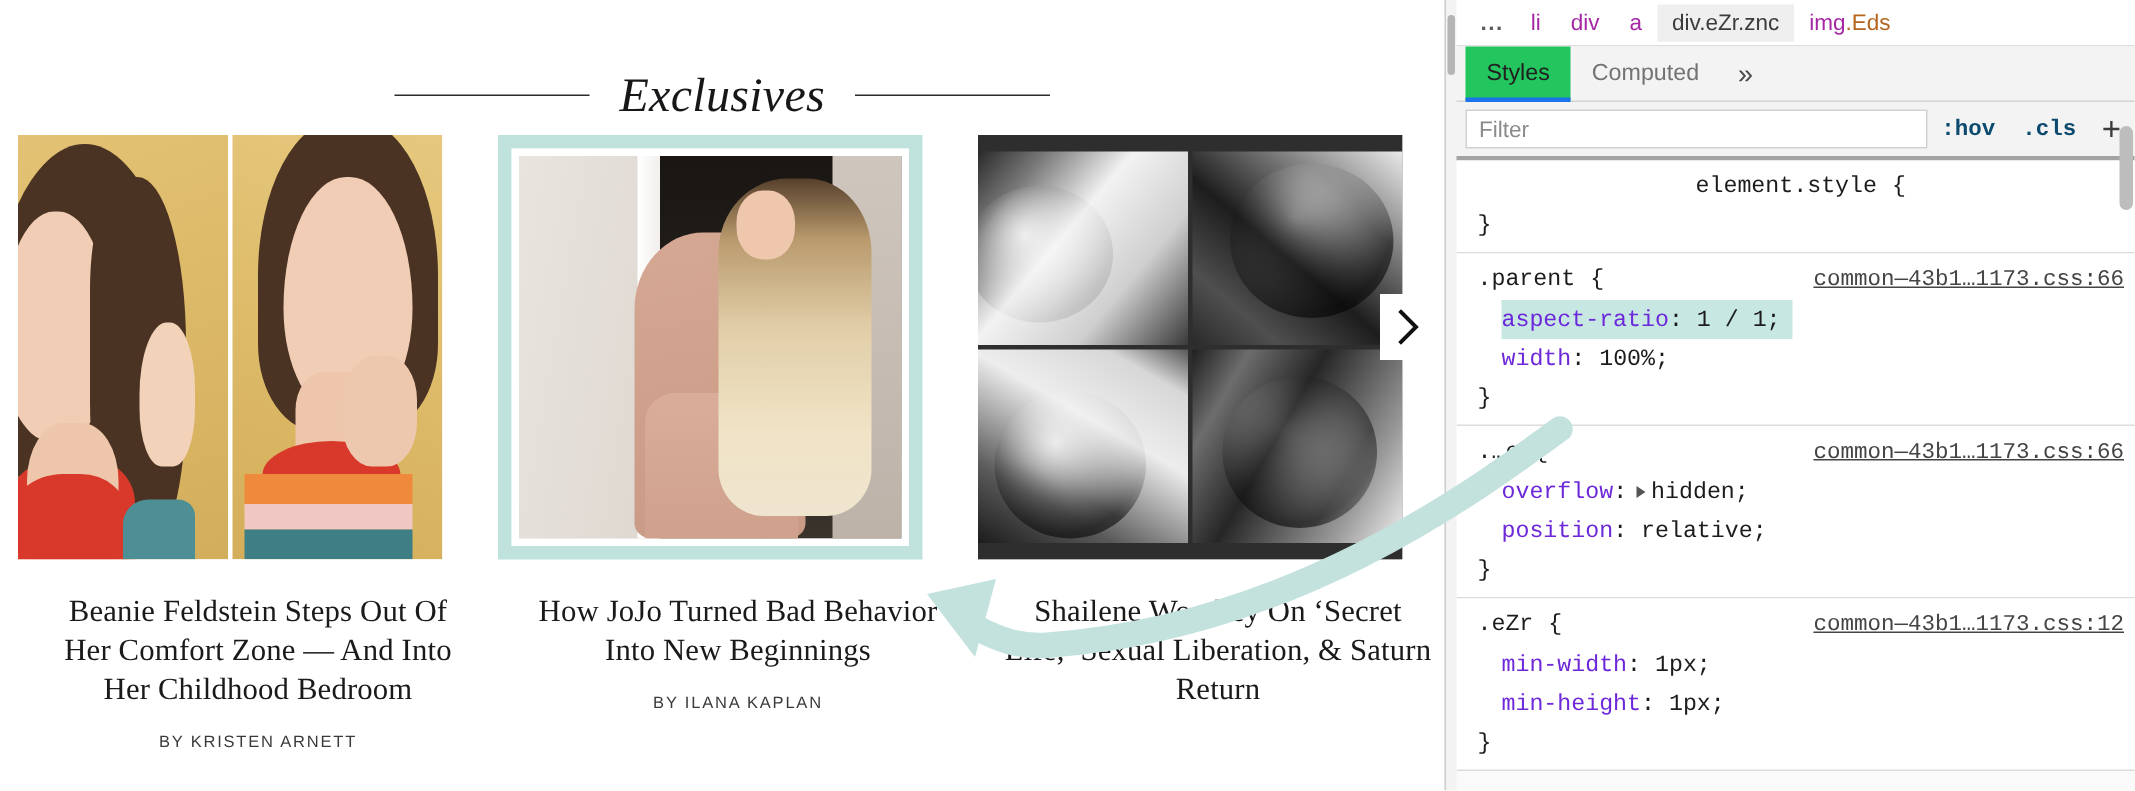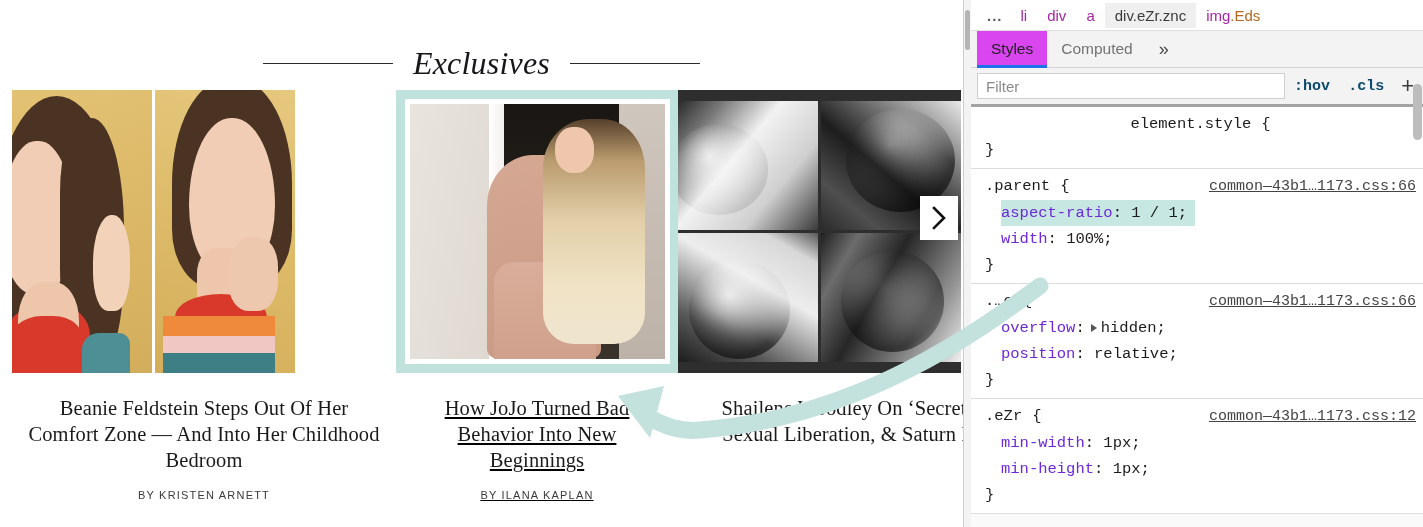--- a/index.html
+++ b/index.html
@@ -57,25 +57,25 @@
     white-space: nowrap;
   }
 
   .carousel {
     position: relative;
     display: flex;
     gap: 0px;
     padding: 0 0 0 12px;
   }
   .card {
-    width: 384px;
-    flex: none;
-    position: relative;
-  }
-  .card.mid { width: 282px; text-decoration: underline; }
+    width: 320px;
+    flex: none;
+    position: relative;
+  }
+  .card.mid { width: 320px; }
 
   .thumb-wrap {
     width: 283px;
     height: 283px;
     position: relative;
     overflow: hidden;
   }
   .card.mid .thumb-wrap {
     width: 283px;
     height: 283px;
@@ -264,21 +264,21 @@
     flex: none;
   }
   .dt-tab {
     display: flex; align-items: center;
     padding: 0 14px;
     font-size: 15.5px;
     color: #737373;
     cursor: pointer;
     position: relative;
   }
-  .dt-tab.active { color: #202020; background:#d946ef; }
+  .dt-tab.active { color: #202020; background:#22c55e; }
   .dt-tab.active::after {
     content:""; position:absolute; left:0; right:0; bottom:-1px; height:3px; background:#1a73e8;
   }
   .dt-tab.more { font-size: 18px; color:#4a4a4a; padding: 0 12px; }
 
   .filter-bar {
     height: 36px;
     display: flex;
     align-items: center;
     gap: 0;

